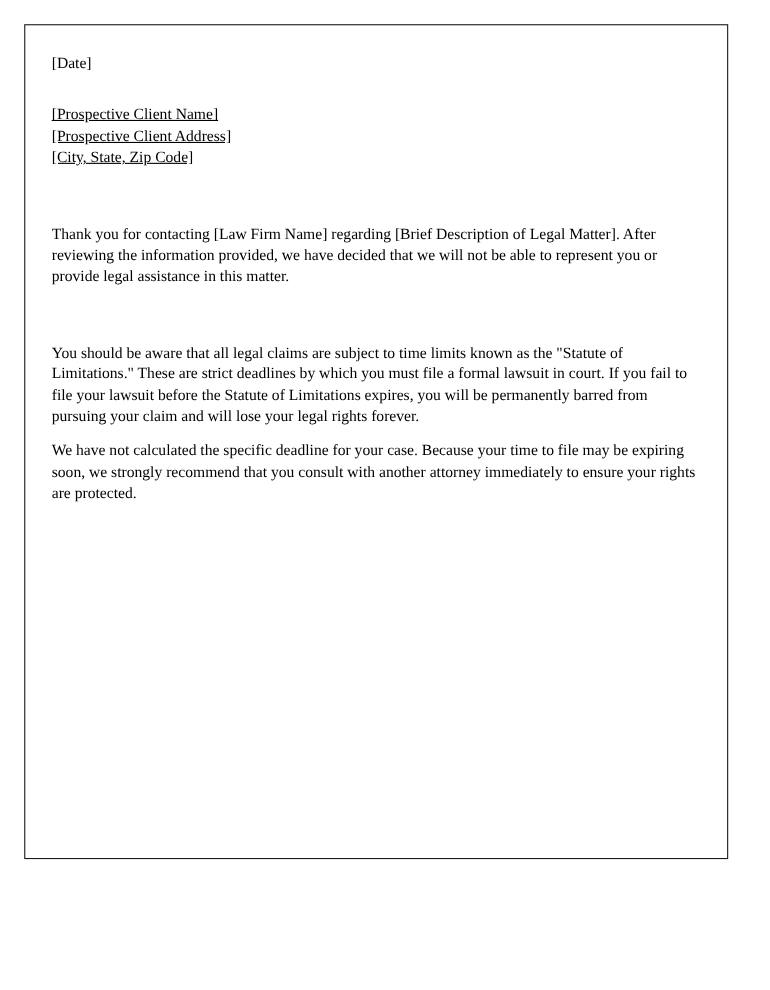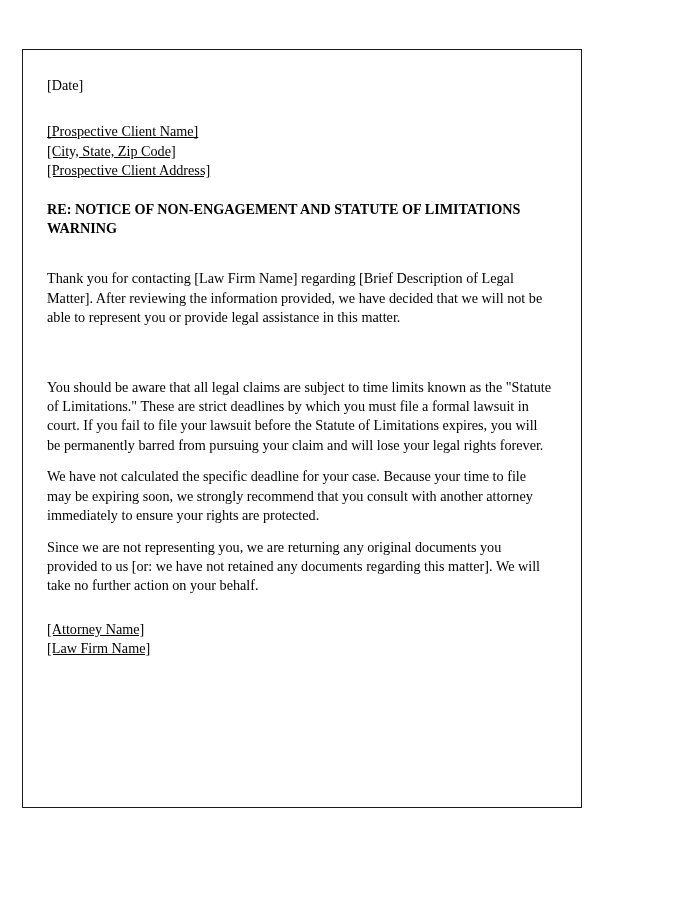--- a/index.html
+++ b/index.html
@@ -13,27 +13,26 @@
     height: 900px;
     font-family: "Liberation Serif", "DejaVu Serif", serif;
     color: #000000;
     -webkit-font-smoothing: antialiased;
   }
 
   .page-sheet {
     position: absolute;
     left: 22px;
     top: 22px;
-    width: 560px;
+    width: 640px;
     height: 759px;
     border: 1px solid #1a1a1a;
     box-sizing: border-box;
     background: #ffffff;
     overflow: hidden;
-    margin-top: 27px;
   }
 
   .letter-body {
     padding: 26px 28px 0 24px;
     box-sizing: border-box;
   }
 
   .line {
     font-size: 14.2px;
     line-height: 19.4px;
@@ -67,27 +66,26 @@
 
 <div class="page-sheet">
   <div class="letter-body">
 
     <div class="line">[Date]</div>
 
     <div class="gap-lg"></div>
 
     <div class="addr-group">
       <span class="line">[Prospective Client Name]</span>
+      <span class="line">[Prospective Client Address]</span>
       <span class="line">[City, State, Zip Code]</span>
-      <span class="line">[Prospective Client Address]</span>
     </div>
 
     <div class="gap-md"></div>
 
-    <div class="heading">RE: NOTICE OF NON-ENGAGEMENT AND STATUTE OF LIMITATIONS WARNING</div>
 
     <div class="gap-md"></div>
 
 
     <div class="gap-sm"></div>
 
     <p class="para">Thank you for contacting [Law Firm Name] regarding [Brief Description of Legal Matter]. After reviewing the information provided, we have decided that we will not be able to represent you or provide legal assistance in this matter.</p>
 
     <div class="gap-sm"></div>
 
@@ -98,26 +96,21 @@
     <div class="gap-md"></div>
 
     <p class="para">You should be aware that all legal claims are subject to time limits known as the "Statute of Limitations." These are strict deadlines by which you must file a formal lawsuit in court. If you fail to file your lawsuit before the Statute of Limitations expires, you will be permanently barred from pursuing your claim and will lose your legal rights forever.</p>
 
     <div class="gap-sm"></div>
 
     <p class="para">We have not calculated the specific deadline for your case. Because your time to file may be expiring soon, we strongly recommend that you consult with another attorney immediately to ensure your rights are protected.</p>
 
     <div class="gap-sm"></div>
 
-    <p class="para">Since we are not representing you, we are returning any original documents you provided to us [or: we have not retained any documents regarding this matter]. We will take no further action on your behalf.</p>
 
     <div class="gap-sm"></div>
 
 
     <div class="gap-sm"></div>
 
-    <div class="sig-group">
-      <span class="line">[Attorney Name]</span>
-      <span class="line">[Law Firm Name]</span>
-    </div>
 
   </div>
 </div>
 
 </body></html>

